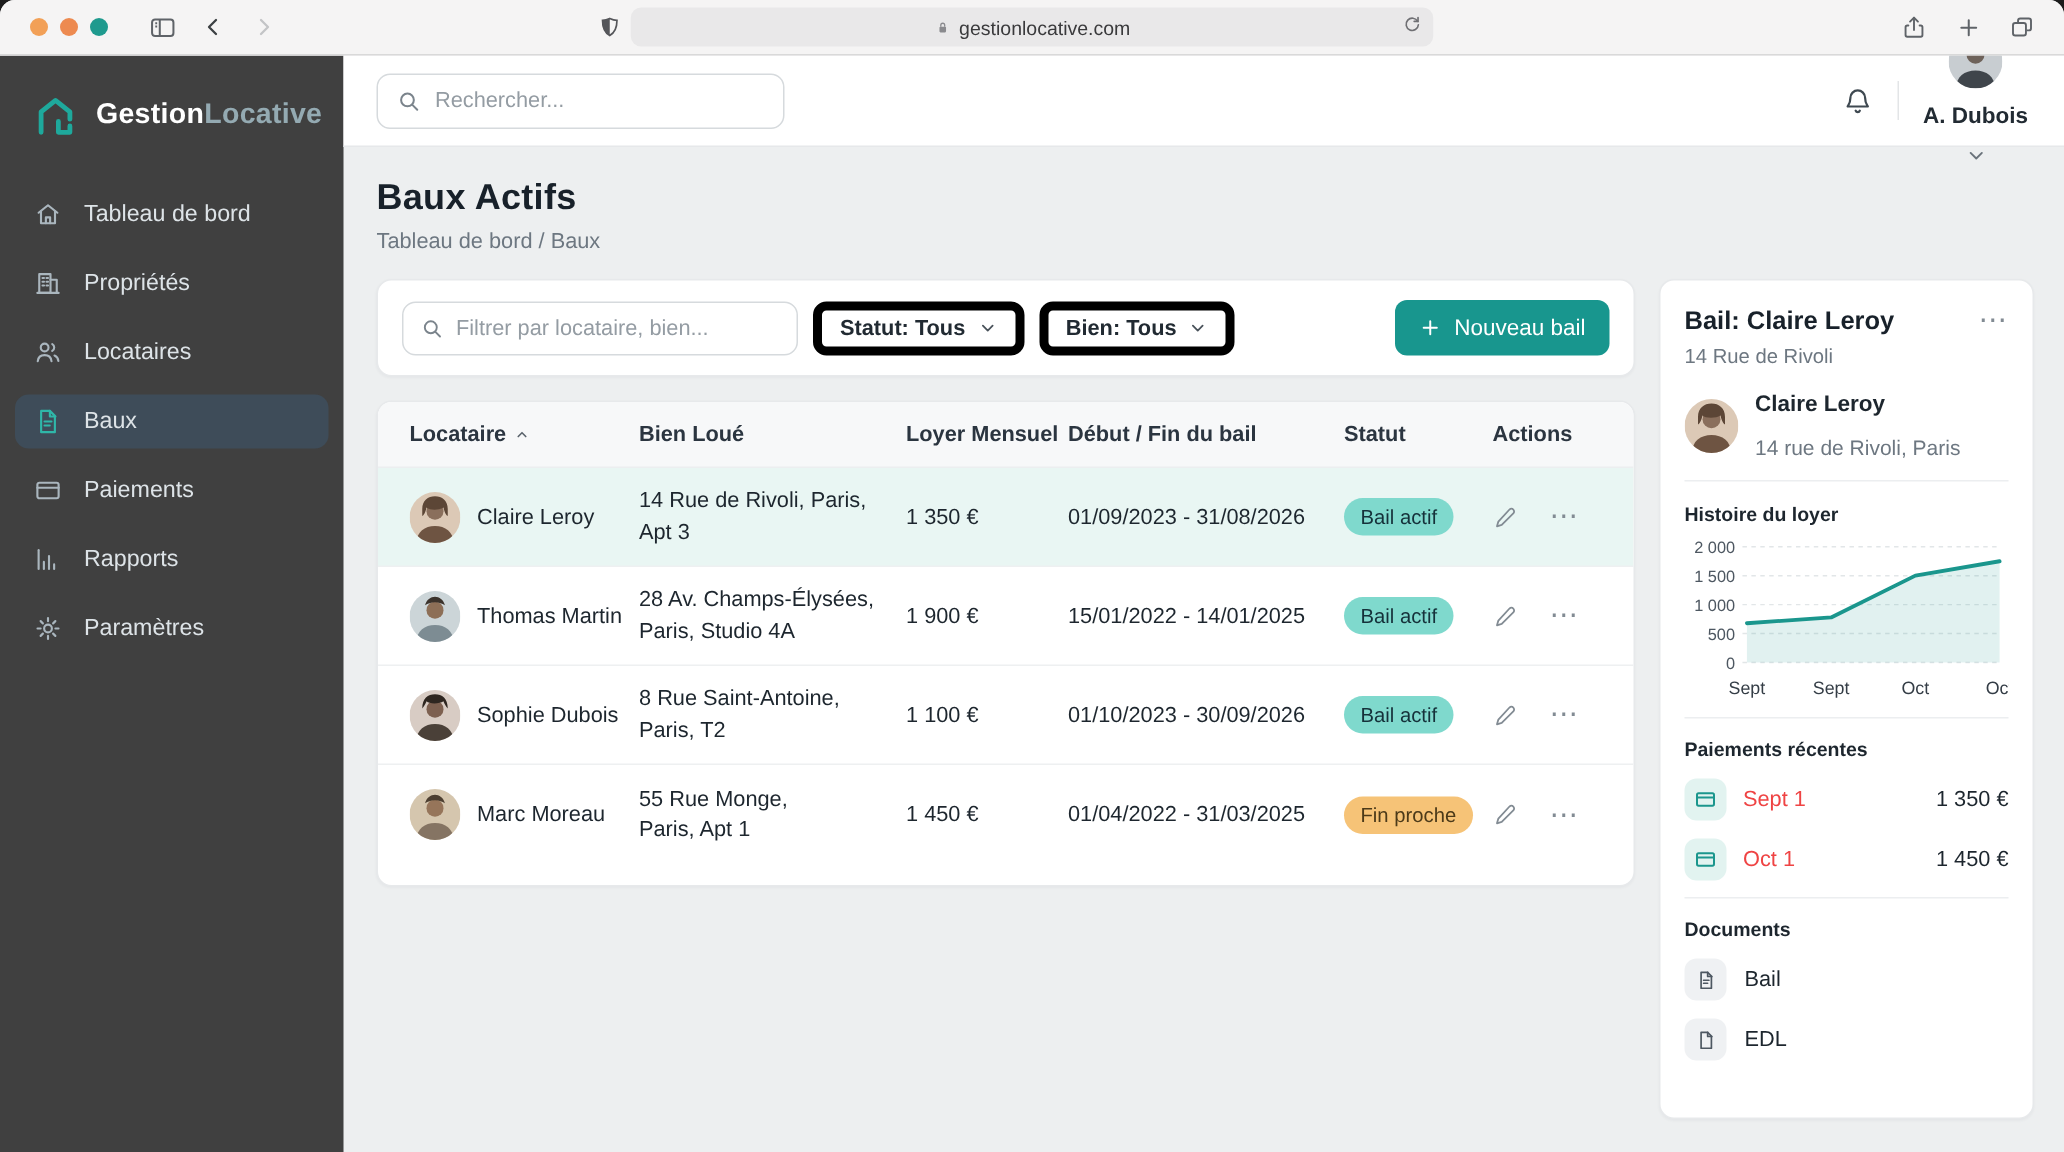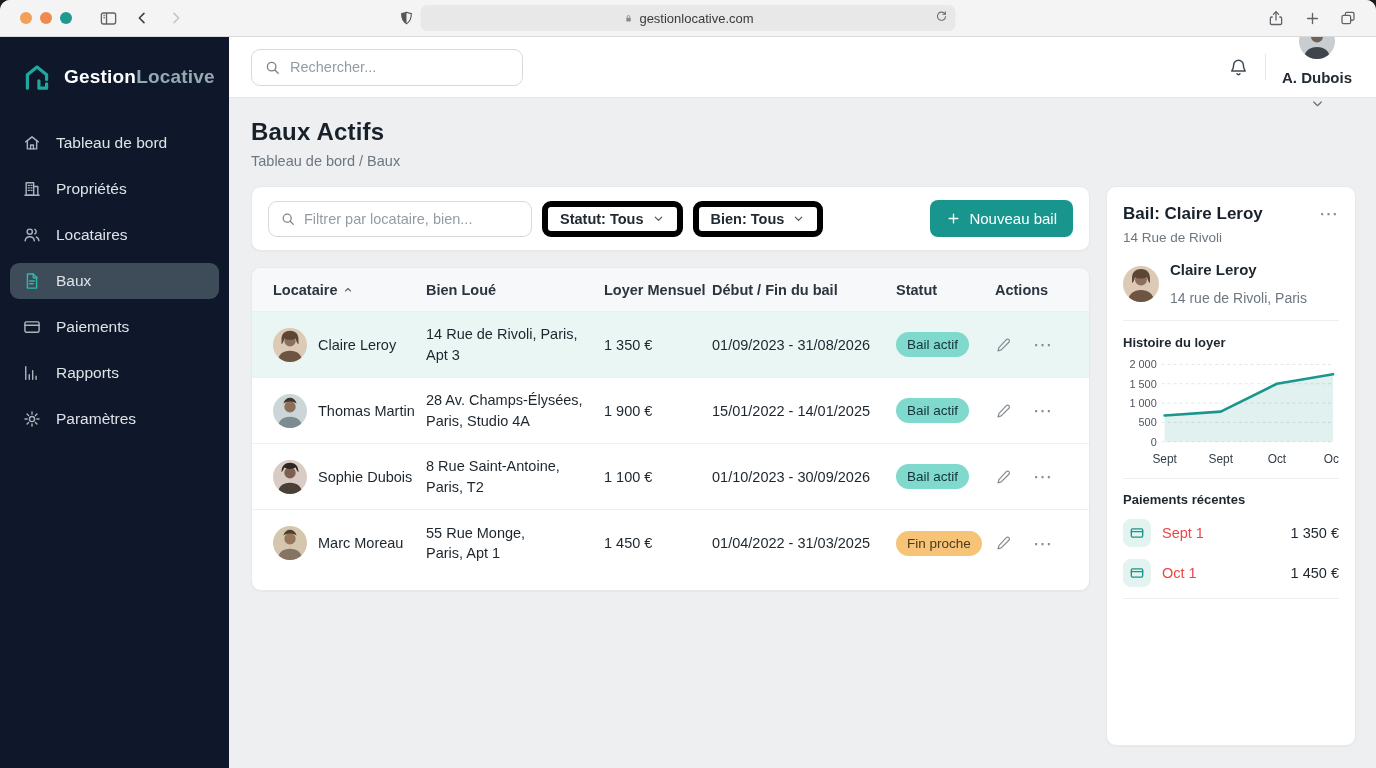--- a/index.html
+++ b/index.html
@@ -15,21 +15,21 @@
   .bicon.dim { color:#c3c4c6; }
   .left-icons { display:flex; align-items:center; gap:6px; margin-left:22px; }
   .shield-slot { position:absolute; left:calc(50% - 296px); top:5px; }
   .url-pill { position:absolute; left:50%; transform:translateX(-50%); top:5px; width:535px; height:26px; background:#e9e8e9; border-radius:7px; display:flex; align-items:center; justify-content:center; font-size:13px; color:#3a3a3c; }
   .url-pill .reload { position:absolute; right:7px; top:4px; color:#6f6f73; }
   .url-text { display:flex; align-items:center; gap:5px; }
   .right-icons { position:absolute; right:14px; top:5px; display:flex; gap:8px; }
 
   
   .app { flex:1; display:flex; min-height:0; }
-  .sidebar { width:229px; background:#0f172a; color:#dfe4e7; flex:0 0 auto; display:flex; flex-direction:column; }
+  .sidebar { width:229px; background:#404040; color:#dfe4e7; flex:0 0 auto; display:flex; flex-direction:column; }
   .logo-row { display:flex; align-items:center; gap:11px; padding:24px 0 26px 21px; }
   .logo-text { font-size:19px; font-weight:bold; color:#ffffff; letter-spacing:.2px; }
   .logo-text .lt { color:#94aab2; font-weight:bold; }
   .nav { display:flex; flex-direction:column; gap:10px; padding:6px 10px; }
   .nav-item { display:flex; align-items:center; gap:14px; height:36px; padding-left:12px; border-radius:9px; font-size:15.5px; color:#dde3e7; cursor:default; }
   .nav-item .nicon { color:#aab6be; display:flex; }
   .nav-item[data-active="true"] { background:#3e4c59; }
   .nav-item[data-active="true"] .nicon { color:#2fb7a9; }
 
   .main-col { flex:1; display:flex; flex-direction:column; min-width:0; }
@@ -546,18 +546,40 @@
                     <svg width="16" height="16" viewBox="0 0 24 24" fill="none" stroke="currentColor" stroke-width="2" stroke-linecap="round">
                       <rect x="3.5" y="5.8" width="17" height="12.4" rx="1.6"></rect>
                       <path d="M3.5 10h17"></path>
                     </svg>
                   </span>
                 <span class="pay-date">Oct 1</span>
                 <span class="pay-amt">1 450 €</span>
               </div>
             </div>
 
+            <div class="doc-section">
+              <div class="section-title">Documents</div>
+              <div class="doc-row">
+                <span class="tile gray">
+                    <svg width="15" height="15" viewBox="0 0 24 24" fill="none" stroke="currentColor" stroke-width="1.8" stroke-linecap="round" stroke-linejoin="round">
+                      <path d="M6.5 3.5h7l4 4v13h-11z"></path>
+                      <path d="M13.5 3.5V8H18"></path>
+                      <path d="M9.2 12h5.6M9.2 15.2h4.2"></path>
+                    </svg>
+                  </span>
+                <span class="doc-label">Bail</span>
+              </div>
+              <div class="doc-row">
+                <span class="tile gray">
+                    <svg width="15" height="15" viewBox="0 0 24 24" fill="none" stroke="currentColor" stroke-width="1.8" stroke-linecap="round" stroke-linejoin="round">
+                      <path d="M6.5 3.5h7l4 4v13h-11z"></path>
+                      <path d="M13.5 3.5V8H18"></path>
+                    </svg>
+                  </span>
+                <span class="doc-label">EDL</span>
+              </div>
+            </div>
           </div>
         </div>
       </div>
     </div>
   </div>
 </div>
 
 </body></html>

